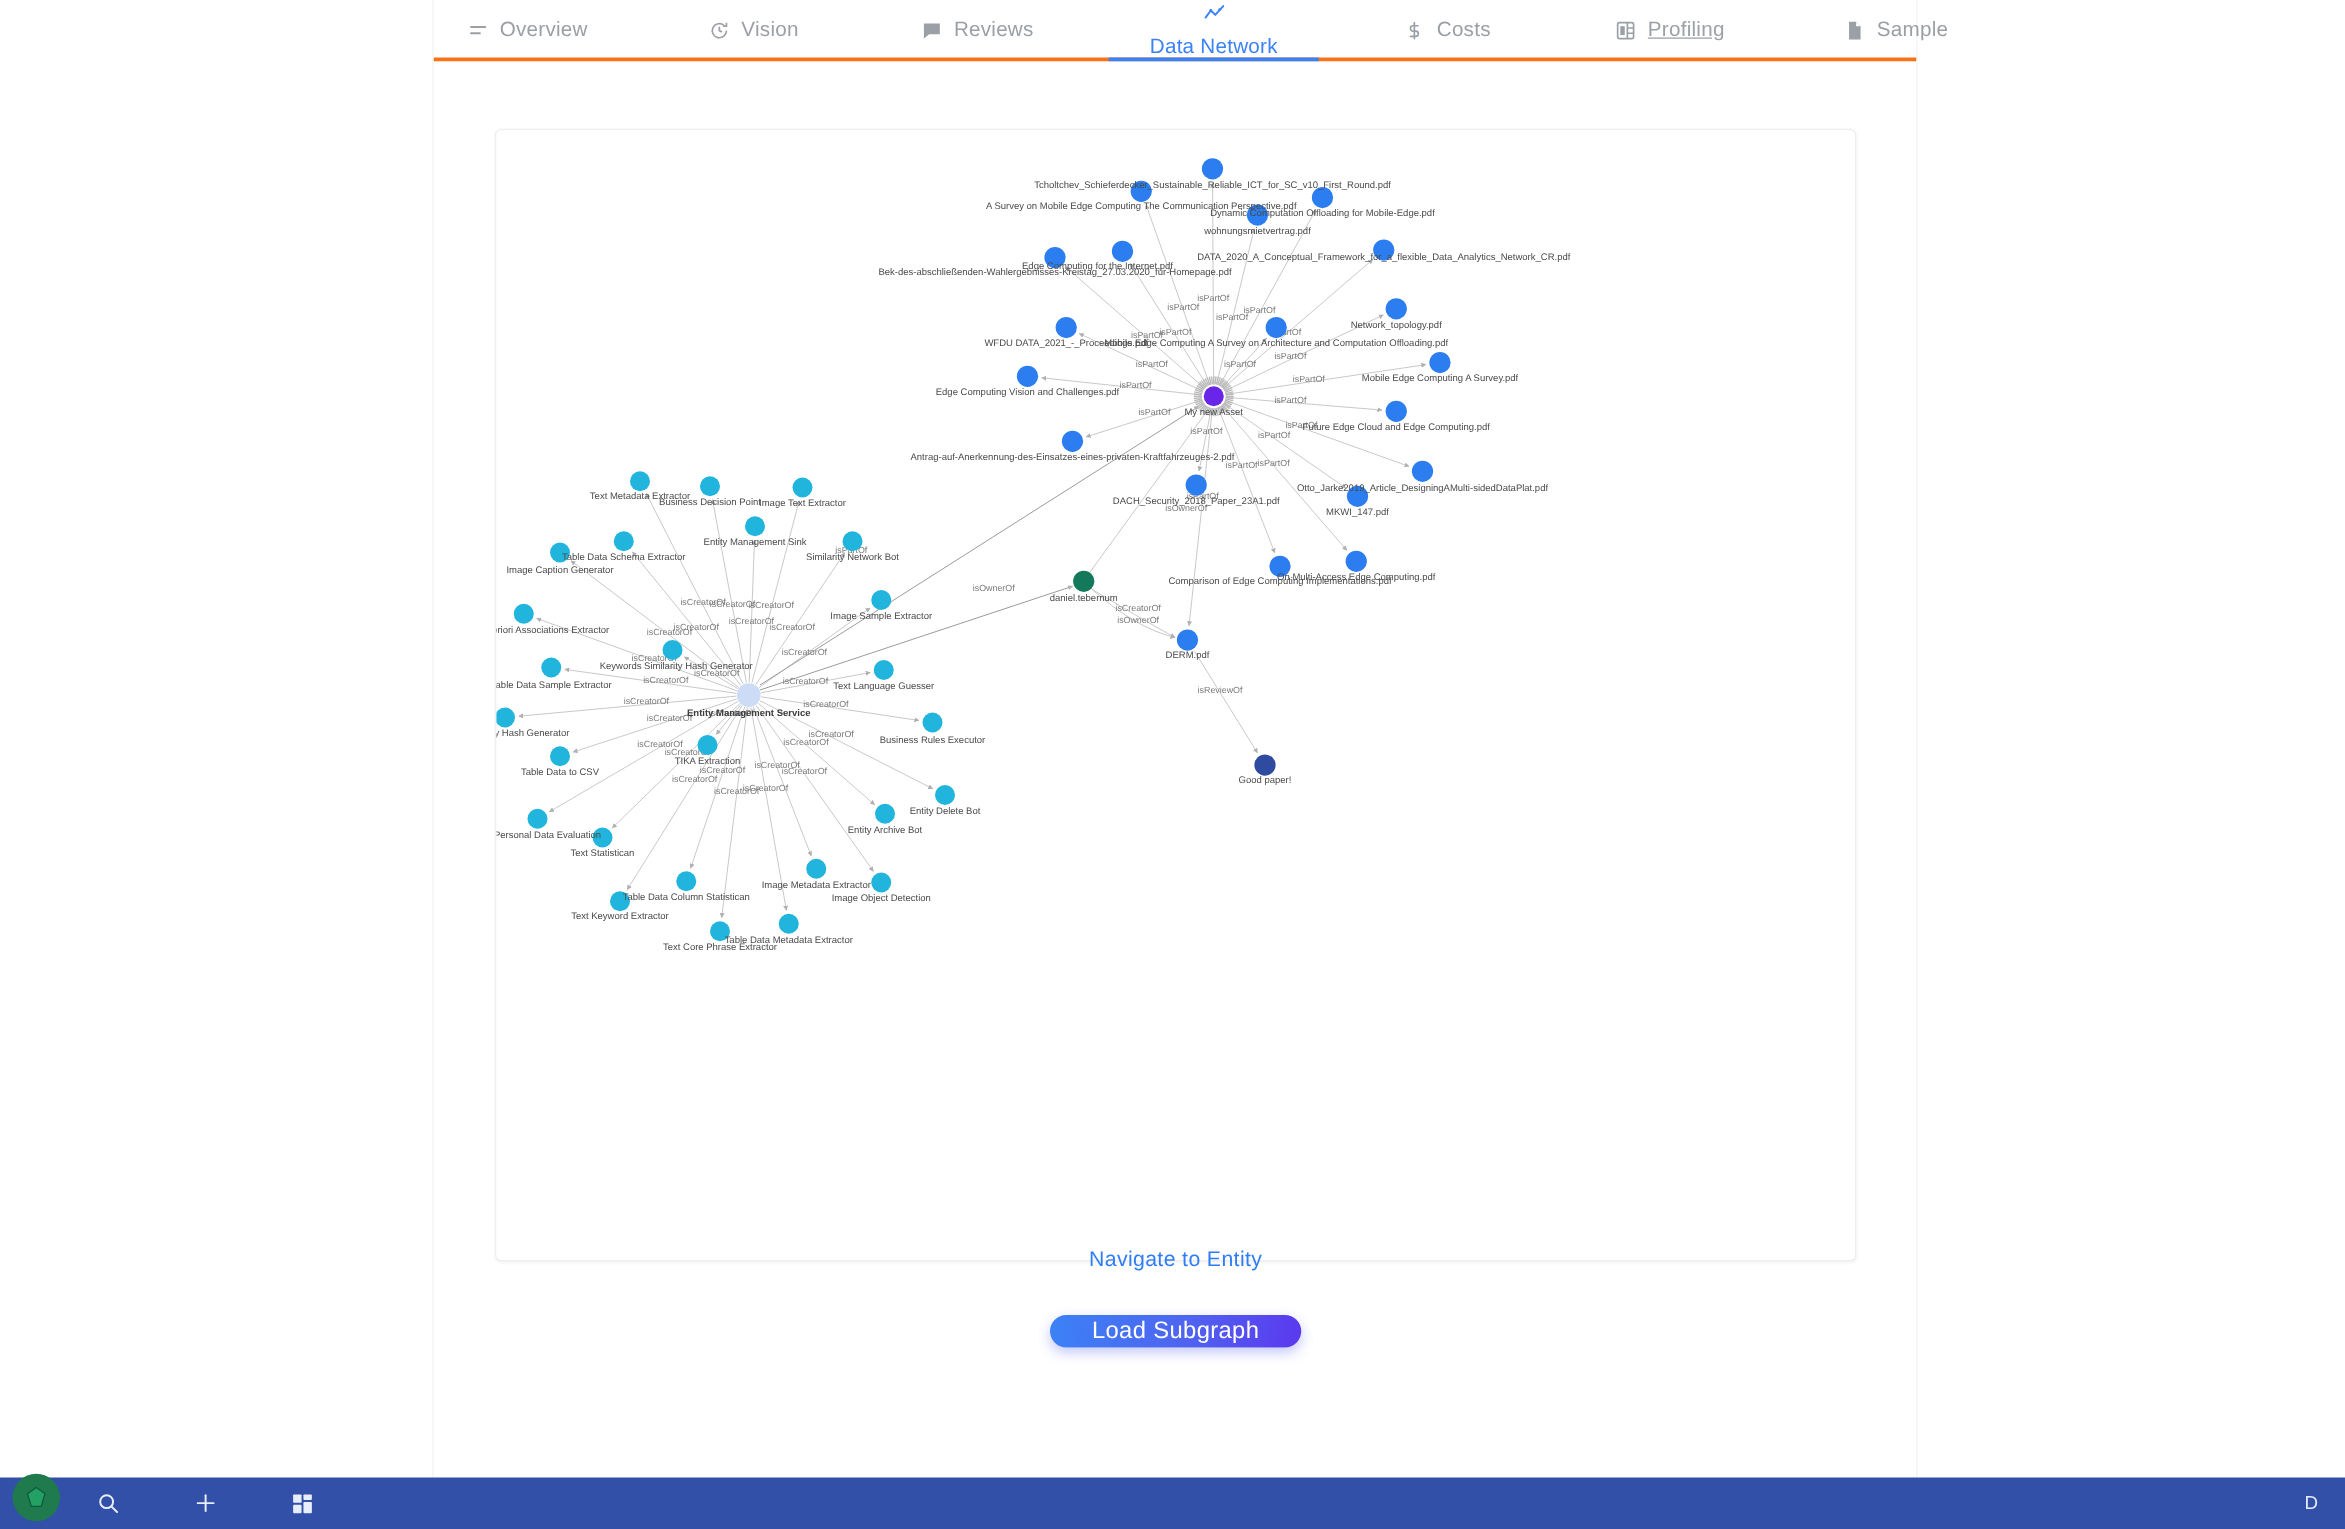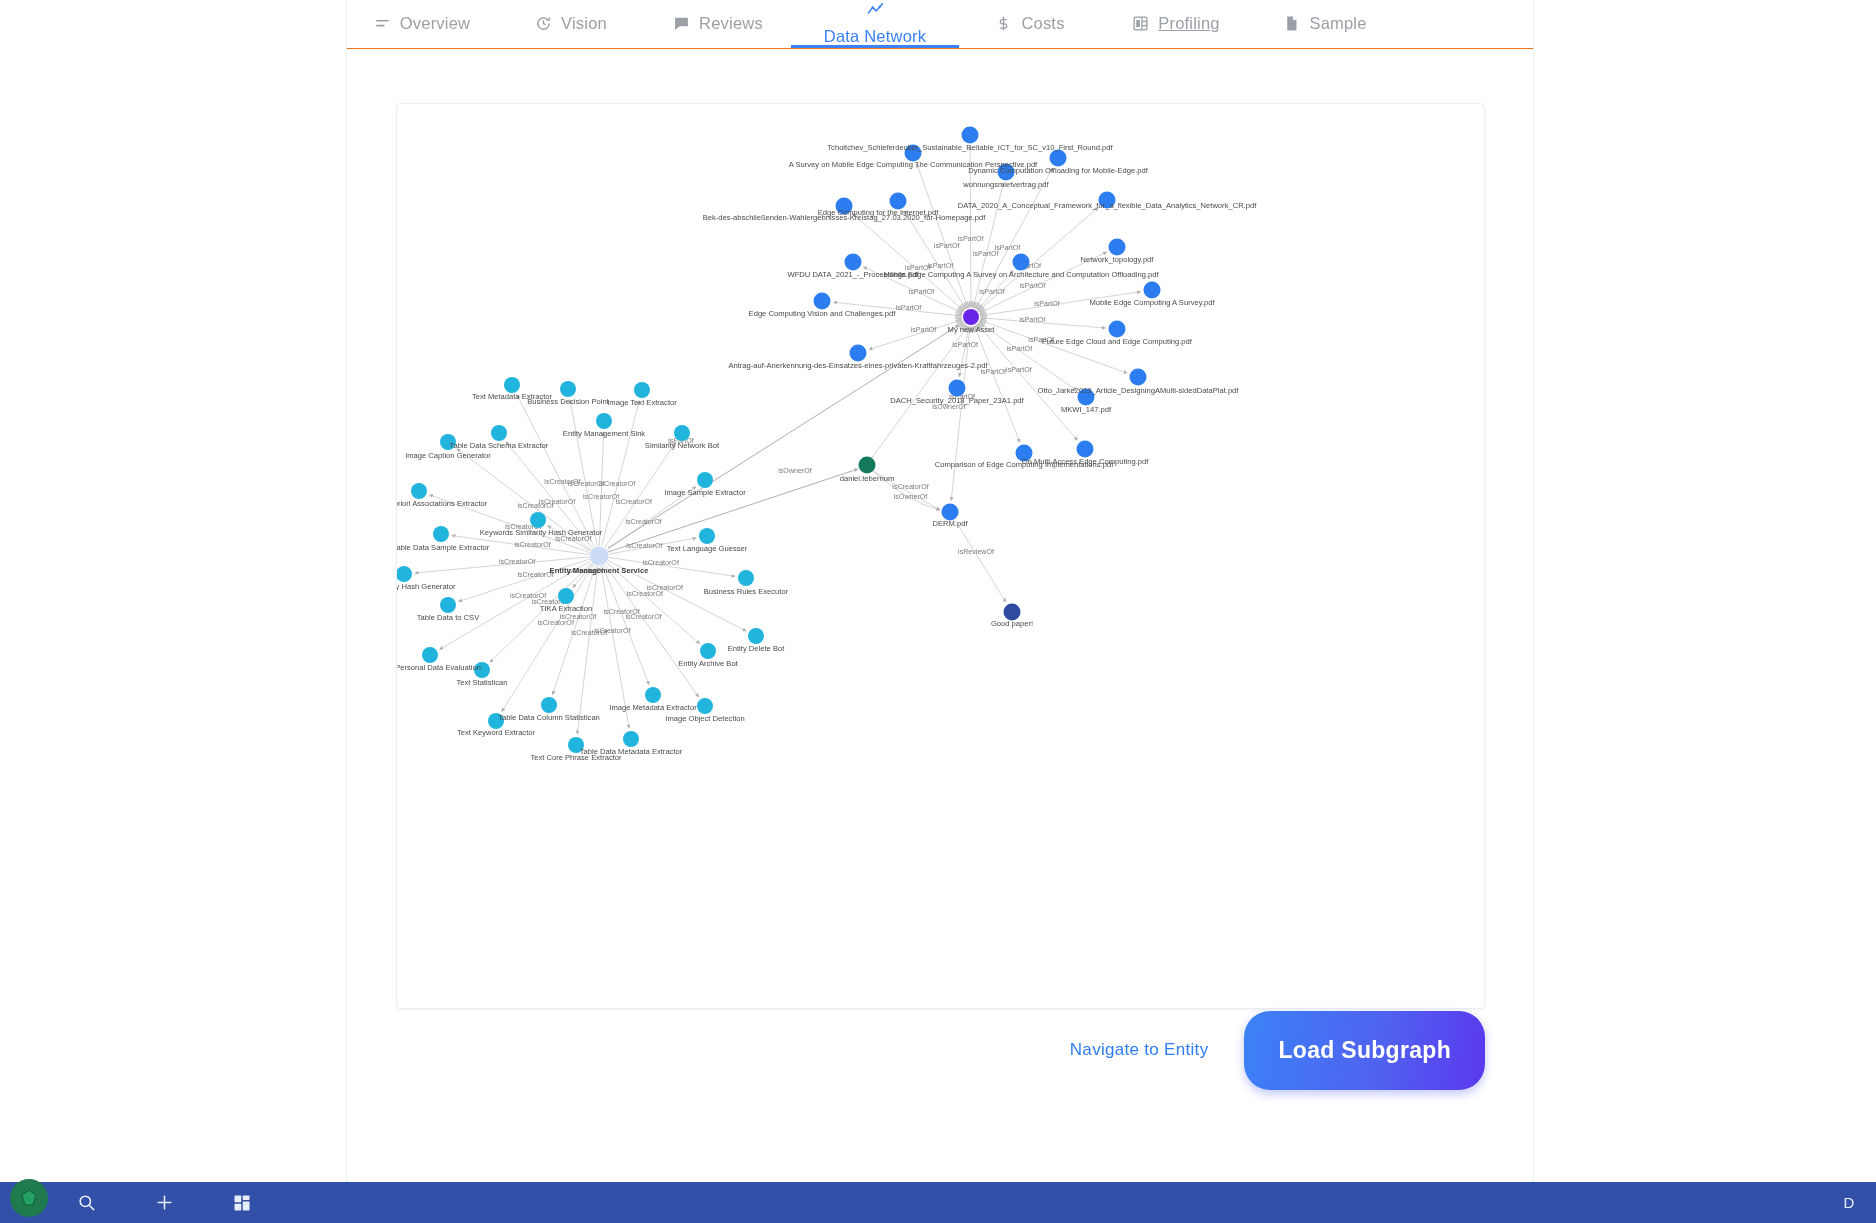--- a/index.html
+++ b/index.html
@@ -22,22 +22,22 @@
     background: #ffffff; border-right: 1px solid #eceff1;
   }
   .right-gutter {
     position: absolute; left: 1533px; top: 0; width: 343px; height: 1182px;
     background: #ffffff; border-left: 1px solid #eceff1;
   }
 
   
   .tabbar {
     position: absolute; left: 347px; top: 0; width: 1186px; height: 49px;
-    background: #fff; border-bottom: 1px solid #f97316;
-    display: flex; align-items: flex-end;
+    background: #fff; border-bottom: 3px solid #f97316;
+    display: flex; align-items: flex-start; gap: 32px;
   }
   .tab {
     height: 49px; display: flex; align-items: center; gap: 9px;
     padding: 0 0 0 0; color: #9aa0a6; font-size: 16.5px; letter-spacing: .2px;
     cursor: pointer; position: relative; justify-content: center;
     flex: 0 0 auto;
   }
   .tab .tlabel { white-space: nowrap; }
   .tab.active { color: #3b82f6; flex-direction: column; }
   .tab.active::after {
@@ -52,33 +52,32 @@
     position: absolute; left: 396px; top: 103px; width: 1089px; height: 906px;
     background: #fff; border: 1px solid #eceff1; border-radius: 5px;
     box-shadow: 0 1px 3px rgba(0,0,0,.055);
     overflow: hidden;
   }
   .graph-svg { position:absolute; left:0; top:0; width:1089px; height:906px; }
 
   
   .actions {
     position: absolute; left: 396px; top: 1022px; width: 1089px; height: 56px;
-    display: flex; justify-content: flex-end; align-items: center; gap: 28px;
+    display: flex; justify-content: flex-end; align-items: center; gap: 28px; flex-direction: column;
   }
   .link-btn {
     color: #2f7df6; font-size: 17px; letter-spacing: .3px; cursor: pointer;
     background: none; border: none; font-family: inherit; padding: 6px 8px;
   }
   .primary-btn {
-    border: none; cursor: pointer; color: #fff; font-size: 23px; letter-spacing: .3px;
-    padding: 26px 34px; border-radius: 26px;
+    border: none; cursor: pointer; color: #fff; font-size: 19px; letter-spacing: .3px;
+    padding: 2px 34px; border-radius: 26px;
     background: linear-gradient(100deg, #3b82f6 0%, #4f63f0 55%, #5b38ef 100%);
     box-shadow: 0 4px 10px rgba(65,80,235,.32);
     font-family: inherit;
-    font-weight: bold;
   }
 
   
   .taskbar {
     position: absolute; left: 0; bottom: 0; width: 1876px; height: 41px;
     background: #3250a8;
     display: flex; align-items: center;
   }
   .tb-logo {
     position:absolute; left: 10px; bottom: 6px; width: 38px; height: 38px;

